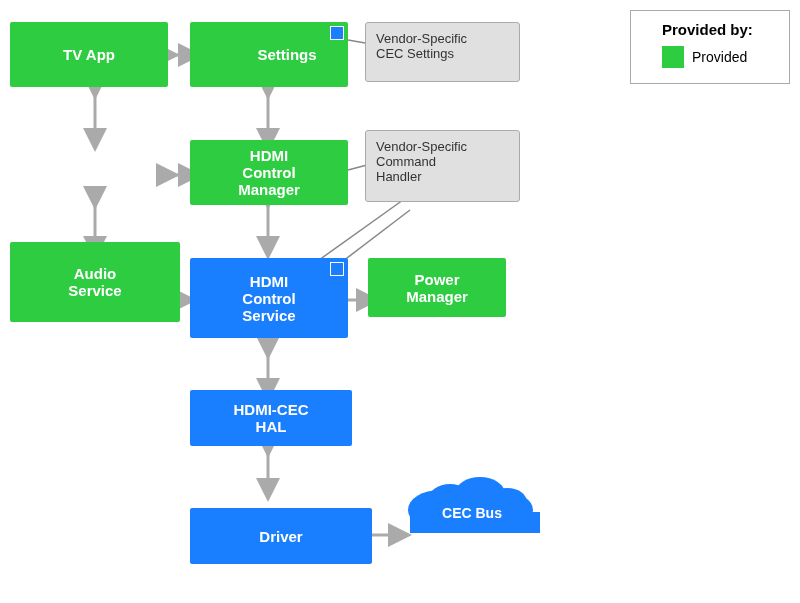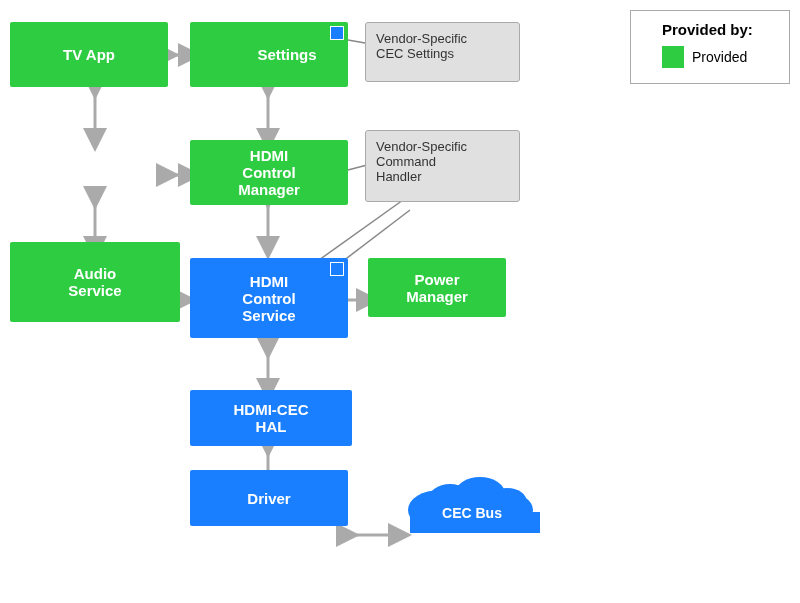--- a/index.html
+++ b/index.html
@@ -183,21 +183,21 @@
   </div>
 
   <div class="block-green" style="left:368px; top:258px; width:138px; height:59px;">
     <span>Power<br>Manager</span>
   </div>
 
   <div class="block-blue" style="left:190px; top:390px; width:162px; height:56px;">
     <span>HDMI-CEC<br>HAL</span>
   </div>
 
-  <div class="block-blue" style="left:190px; top:470px; width:158px; height:56px;">
+  <div class="block-blue" style="left:190px; top:508px; width:182px; height:56px;">
     <span>Driver</span>
   </div>
 
   <div style="position:absolute; left:395px; top:468px; width:155px; height:65px;">
     <svg viewBox="0 0 155 65" width="155" height="65">
 
       <ellipse cx="45" cy="42" rx="32" ry="20" fill="#1a7fff"></ellipse>
       <ellipse cx="75" cy="48" rx="35" ry="17" fill="#1a7fff"></ellipse>
       <ellipse cx="110" cy="42" rx="28" ry="18" fill="#1a7fff"></ellipse>
       <ellipse cx="55" cy="32" rx="22" ry="16" fill="#1a7fff"></ellipse>

